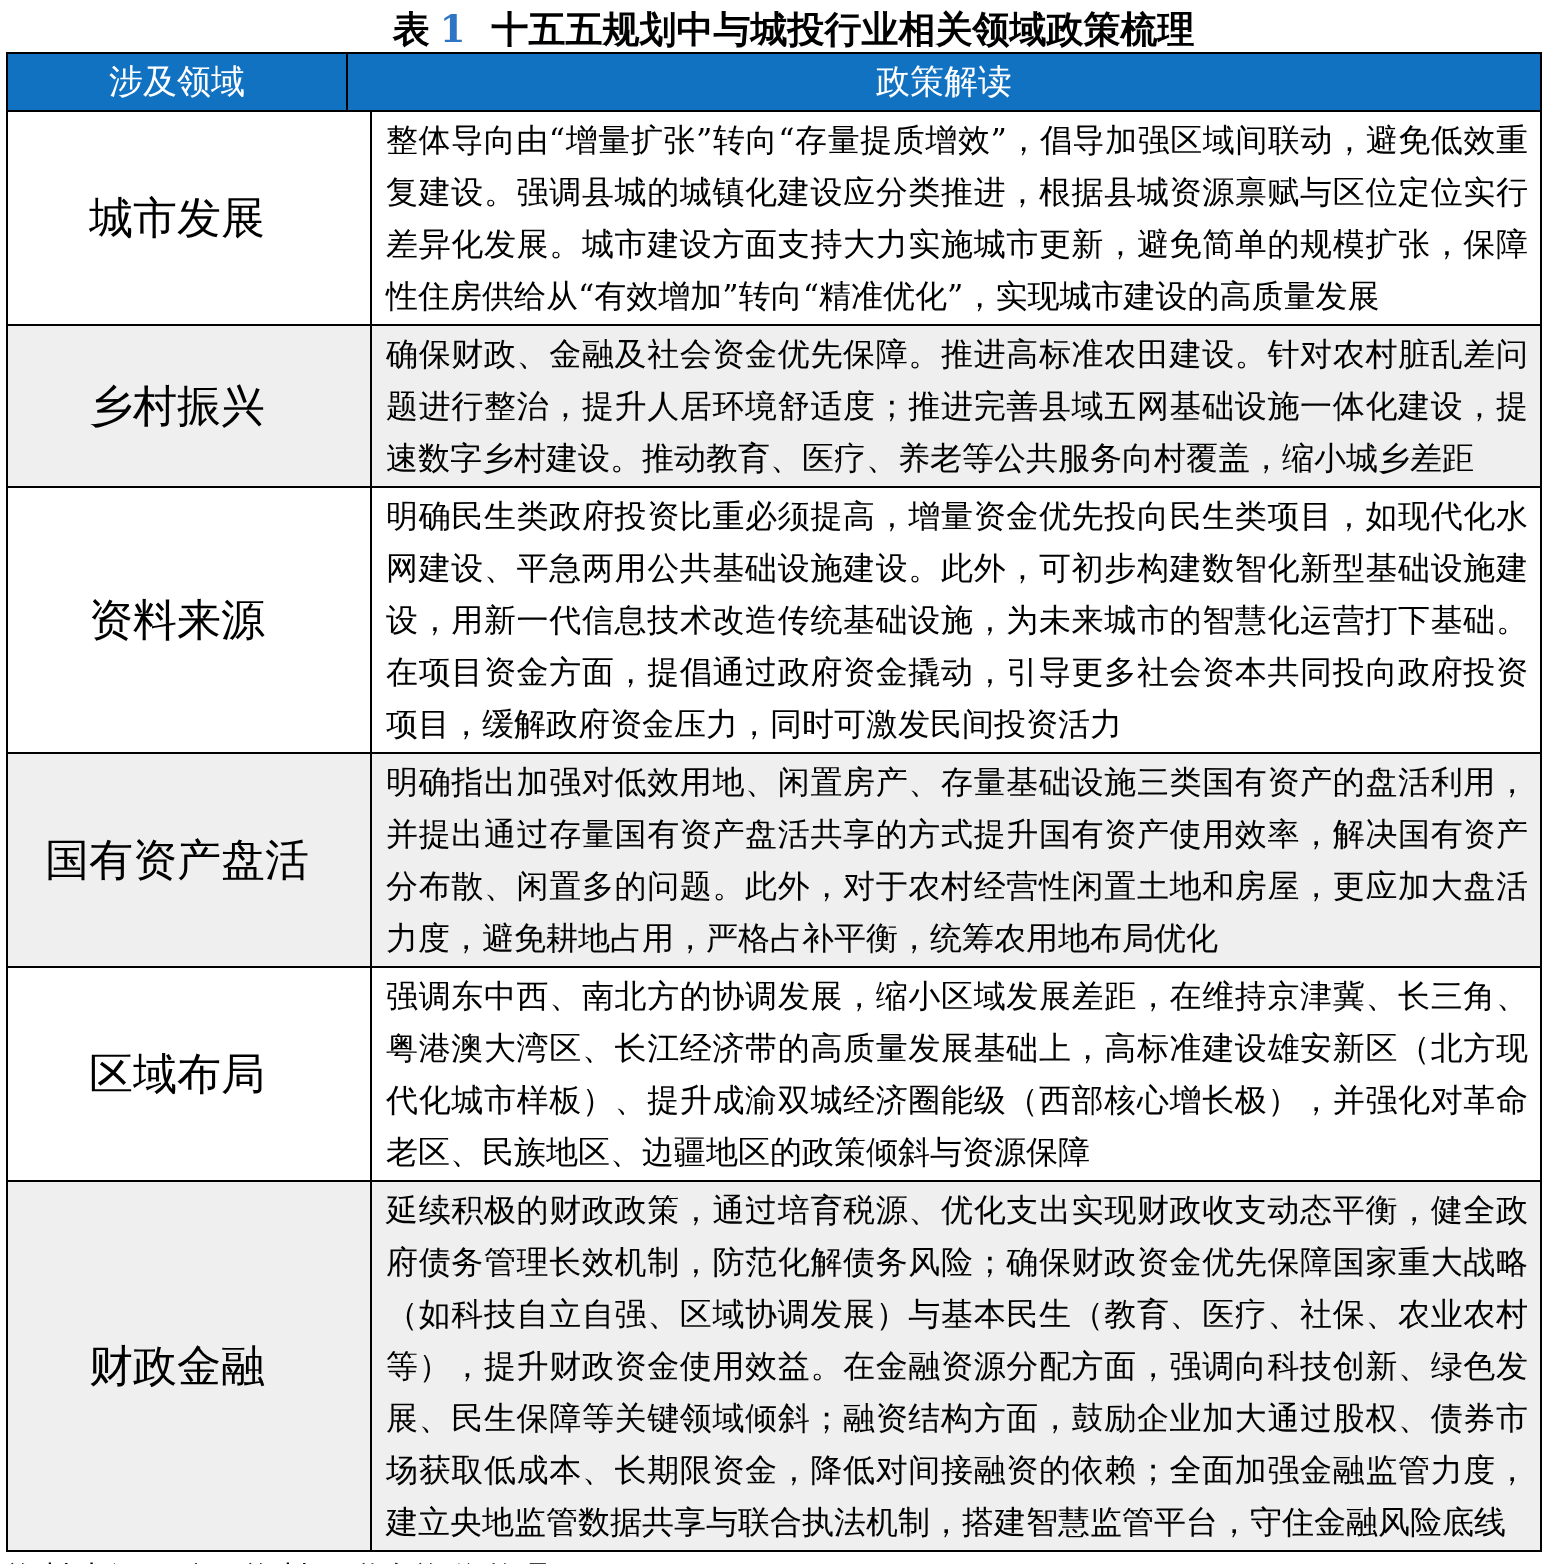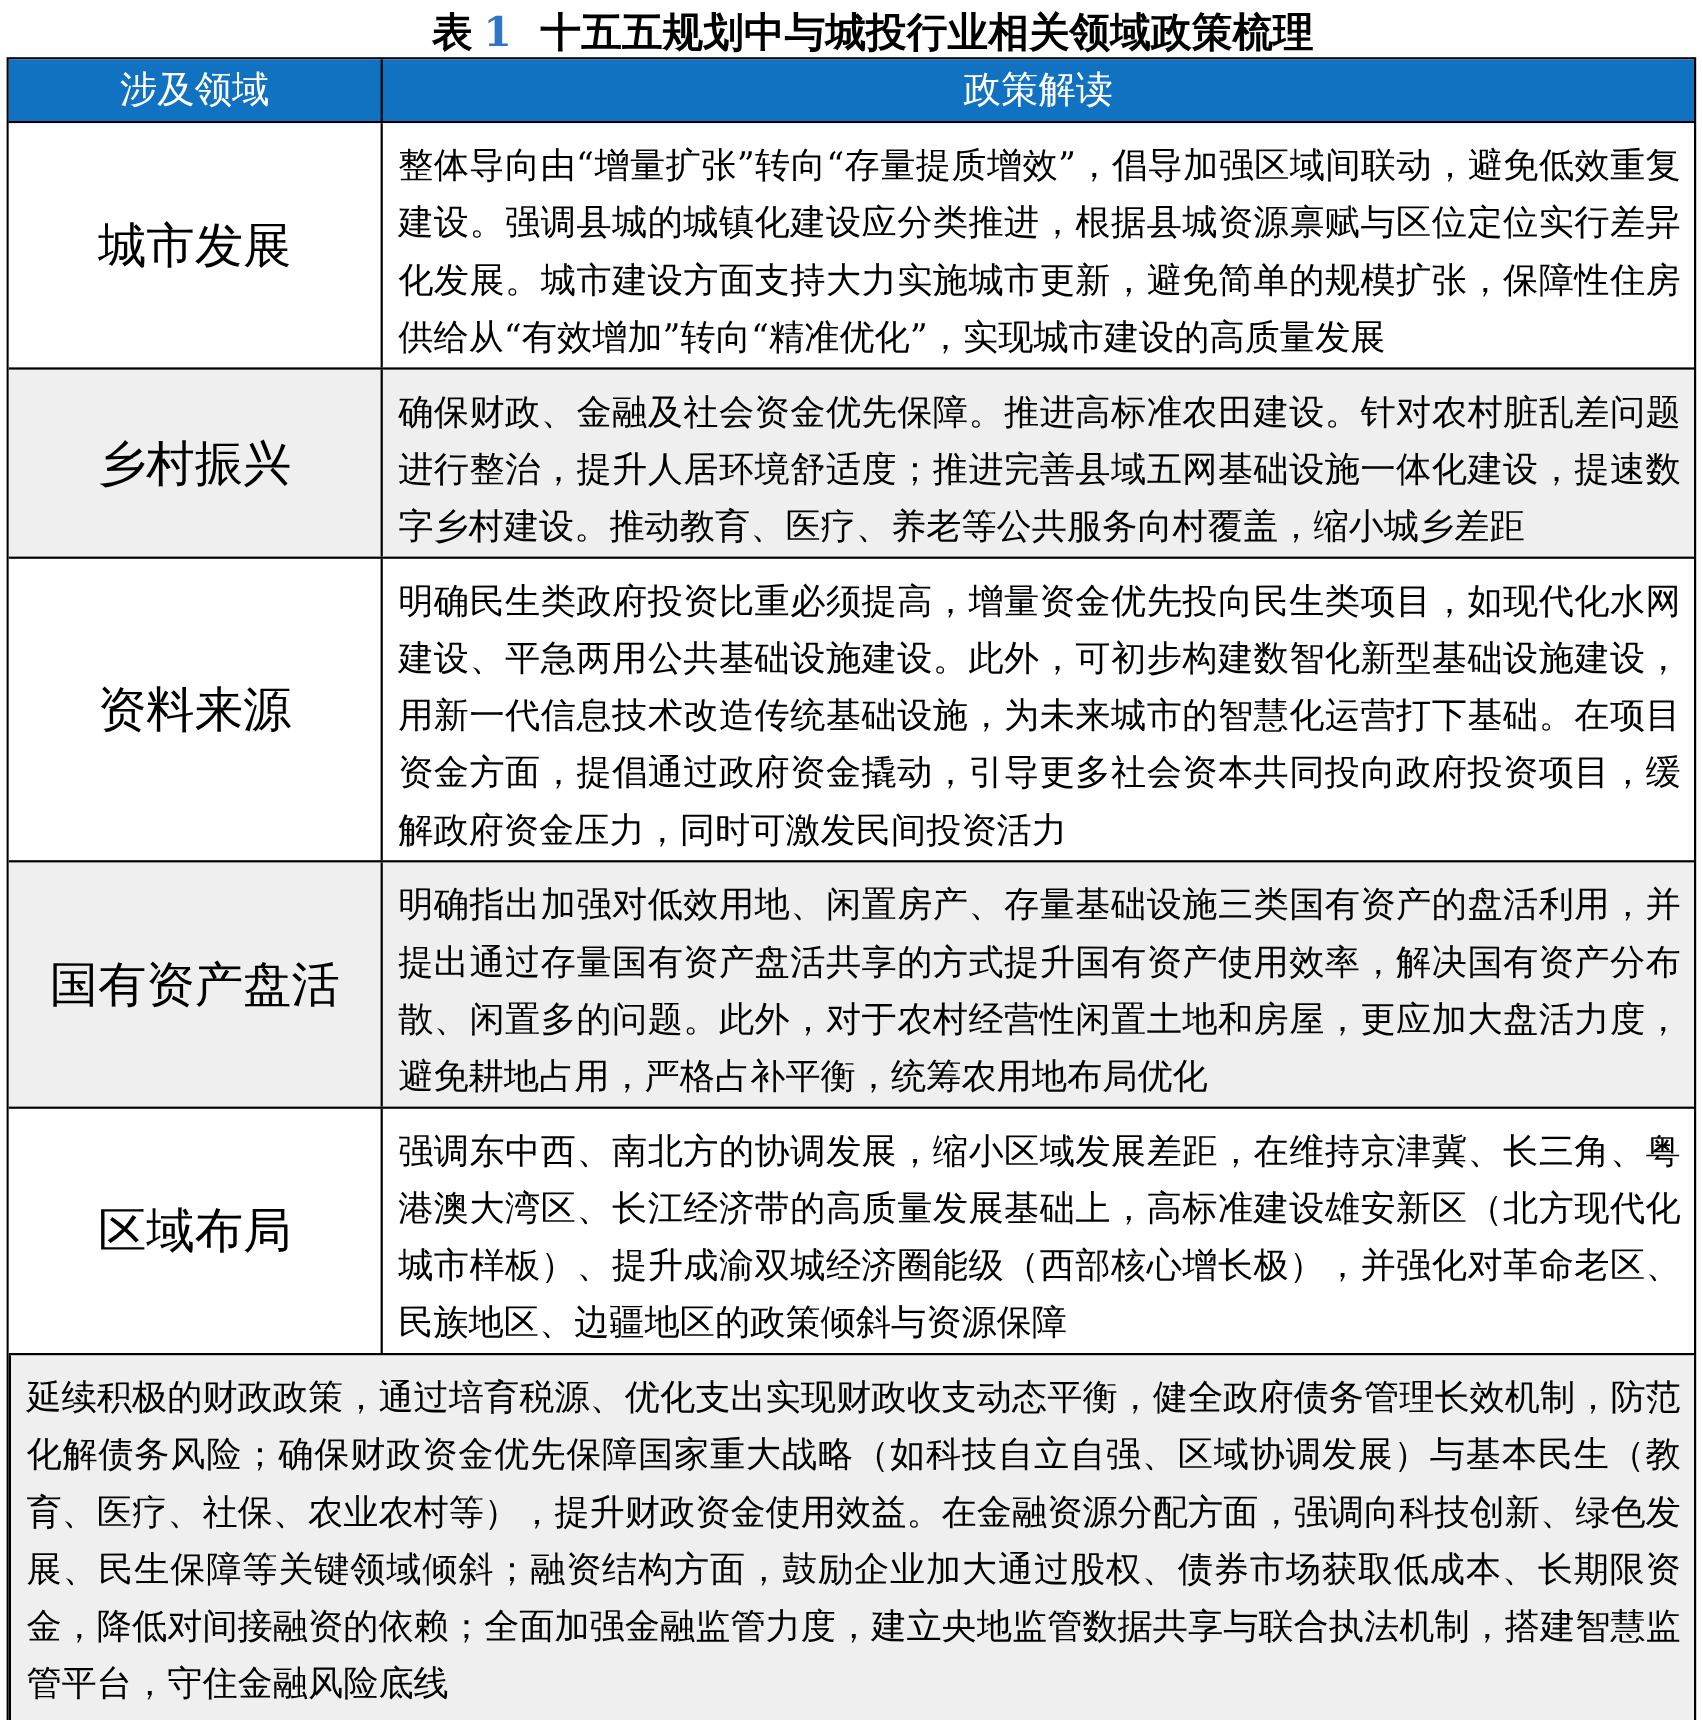--- a/index.html
+++ b/index.html
@@ -64,23 +64,24 @@
   .td.col-area {
     font-size: 44px;
     display: flex;
     align-items: center;
     justify-content: center;
     text-align: center;
   }
   .td.col-policy {
     font-size: 32px;
     line-height: 52px;
-    padding: 12px 12px 2px 14px;
+    padding: 2px 12px 2px 14px;
     text-align: justify;
     text-justify: inter-ideograph;
+    margin-left: 24px;
   }
   .r1 { min-height: 208px; }
   .r2 { min-height: 156px; }
   .r3 { min-height: 260px; }
   .r4 { min-height: 208px; }
   .r5 { min-height: 208px; }
   .r6 { min-height: 364px; }
 
   
   .source {
@@ -126,20 +127,21 @@
       <div class="td col-area">国有资产盘活</div>
       <div class="td col-policy">明确指出加强对低效用地、闲置房产、存量基础设施三类国有资产的盘活利用，并提出通过存量国有资产盘活共享的方式提升国有资产使用效率，解决国有资产分布散、闲置多的问题。此外，对于农村经营性闲置土地和房屋，更应加大盘活力度，避免耕地占用，严格占补平衡，统筹农用地布局优化</div>
     </div>
 
     <div class="tr r5">
       <div class="td col-area">区域布局</div>
       <div class="td col-policy">强调东中西、南北方的协调发展，缩小区域发展差距，在维持京津冀、长三角、粤港澳大湾区、长江经济带的高质量发展基础上，高标准建设雄安新区（北方现代化城市样板）、提升成渝双城经济圈能级（西部核心增长极），并强化对革命老区、民族地区、边疆地区的政策倾斜与资源保障</div>
     </div>
 
     <div class="tr r6 alt">
+      <div class="td col-area">财政金融</div>
       <div class="td col-policy">延续积极的财政政策，通过培育税源、优化支出实现财政收支动态平衡，健全政府债务管理长效机制，防范化解债务风险；确保财政资金优先保障国家重大战略（如科技自立自强、区域协调发展）与基本民生（教育、医疗、社保、农业农村等），提升财政资金使用效益。在金融资源分配方面，强调向科技创新、绿色发展、民生保障等关键领域倾斜；融资结构方面，鼓励企业加大通过股权、债券市场获取低成本、长期限资金，降低对间接融资的依赖；全面加强金融监管力度，建立央地监管数据共享与联合执法机制，搭建智慧监管平台，守住金融风险底线</div>
     </div>
 
   </div>
 
   <div class="source">资料来源：公开资料，联合资信整理</div>
 
 </div>
 
 </body></html>

